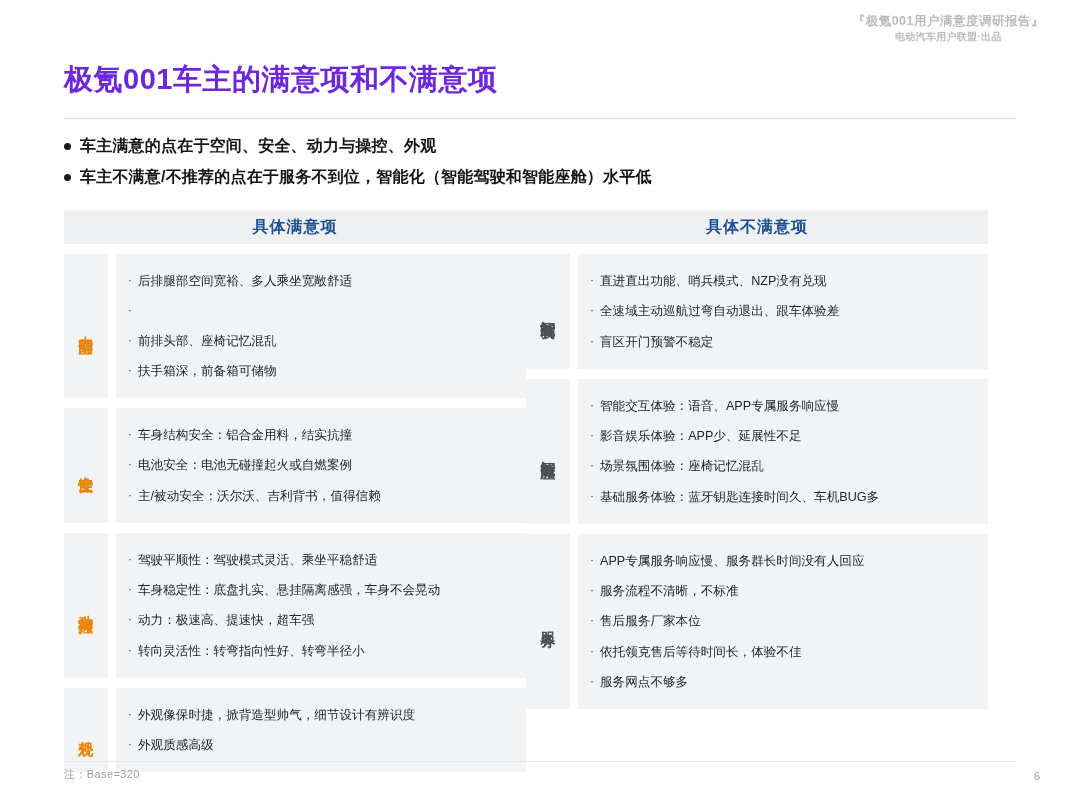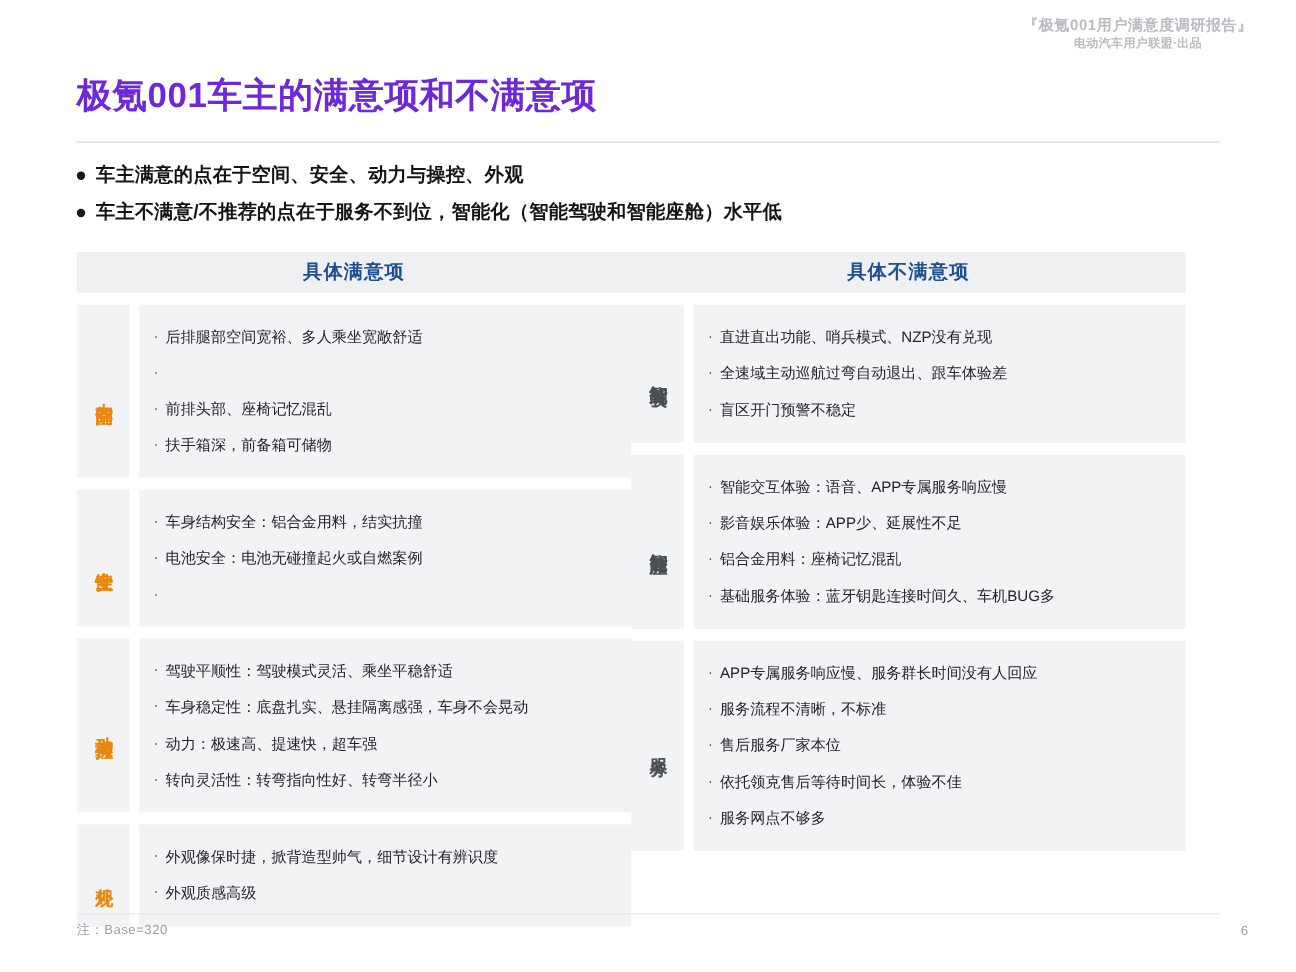--- a/index.html
+++ b/index.html
@@ -244,20 +244,21 @@
         <div class="item">
             <span class="item-dot">·</span>
             <span class="item-text">车身结构安全：铝合金用料，结实抗撞</span>
           </div>
         <div class="item">
             <span class="item-dot">·</span>
             <span class="item-text">电池安全：电池无碰撞起火或自燃案例</span>
           </div>
         <div class="item">
             <span class="item-dot">·</span>
+            <span class="item-text">主/被动安全：沃尔沃、吉利背书，值得信赖</span>
           </div>
       </div>
     </div>
 
     <div class="group">
       <div class="group-label" style="color: rgb(232, 135, 12);">
           <span>动力与操控</span>
         </div>
       <div class="group-body">
         <div class="item">
@@ -327,21 +328,21 @@
         <div class="item">
             <span class="item-dot">·</span>
             <span class="item-text">智能交互体验：语音、APP专属服务响应慢</span>
           </div>
         <div class="item">
             <span class="item-dot">·</span>
             <span class="item-text">影音娱乐体验：APP少、延展性不足</span>
           </div>
         <div class="item">
             <span class="item-dot">·</span>
-            <span class="item-text">铝合金用料：座椅记忆混乱</span>
+            <span class="item-text">场景氛围体验：座椅记忆混乱</span>
           </div>
         <div class="item">
             <span class="item-dot">·</span>
             <span class="item-text">基础服务体验：蓝牙钥匙连接时间久、车机BUG多</span>
           </div>
       </div>
     </div>
 
     <div class="group">
       <div class="group-label" style="color: rgb(74, 79, 85);">

